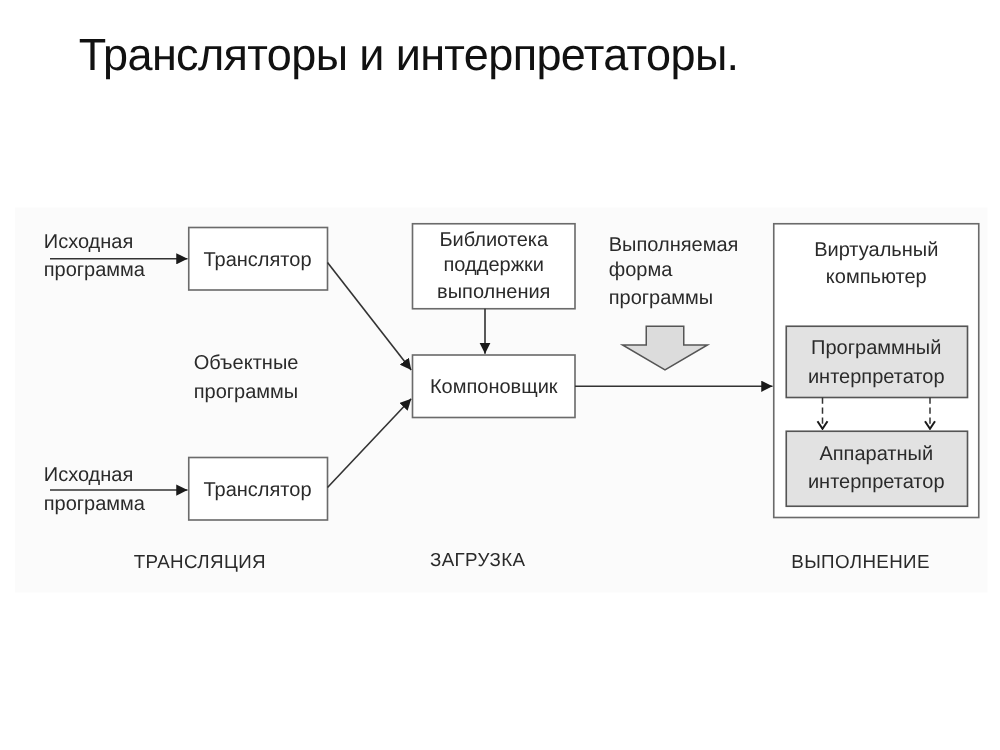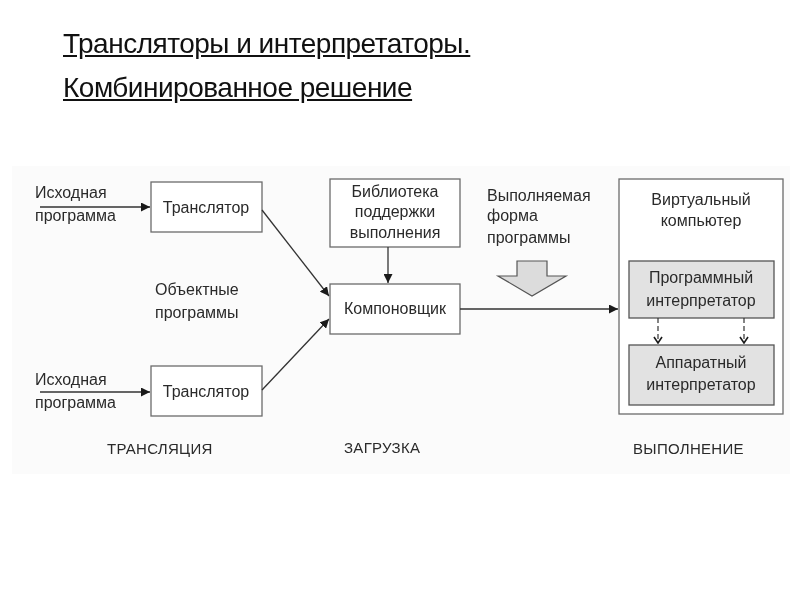--- a/index.html
+++ b/index.html
@@ -1,38 +1,37 @@
 <!DOCTYPE html>
 <html><head>
 <meta charset="utf-8">
 <style>
   html, body { margin: 0; padding: 0; }
   body {
     width: 800px; height: 600px; background: #ffffff; position: relative; overflow: hidden;
     font-family: "Liberation Sans", sans-serif; color: #1a1a1a;
   }
   .title {
-    position: absolute; left: 63px; top: 22px; font-size: 28px; line-height: 44px;
-    color: #111; letter-spacing: -0.5px; text-decoration: underline;
+    position: absolute; left: 63px; top: 22px; font-size: 36px; line-height: 44px;
+    color: #111; letter-spacing: -0.5px;
   }
   .title div { white-space: nowrap; }
   .diagram-bg {
     position: absolute; left: 12px; top: 166px; width: 778px; height: 308px; background: #fbfbfb;
   }
   svg.diagram { position: absolute; left: 0; top: 0; }
   svg text { font-family: "Liberation Sans", sans-serif; fill: #2a2a2a; }
   .lbl { font-size: 16px; }
   .sec { font-size: 15px; letter-spacing: 0.3px; }
 </style>
 </head>
 <body>
 
 <div class="title">
   <div>Трансляторы и интерпретаторы.</div>
-  <div>Комбинированное решение</div>
 </div>
 
 <div class="diagram-bg"></div>
 
 <svg class="diagram" width="800" height="600" viewBox="0 0 800 600">
   <defs>
     <marker id="ah" viewBox="0 0 10 10" refX="10" refY="5" markerWidth="9" markerHeight="9" orient="auto-start-reverse" markerUnits="userSpaceOnUse">
       <path d="M0,0 L10,5 L0,10 z" fill="#1a1a1a"></path>
     </marker>
     <marker id="ahOpen" viewBox="0 0 10 10" refX="5" refY="9" markerWidth="10" markerHeight="10" orient="0" markerUnits="userSpaceOnUse">

